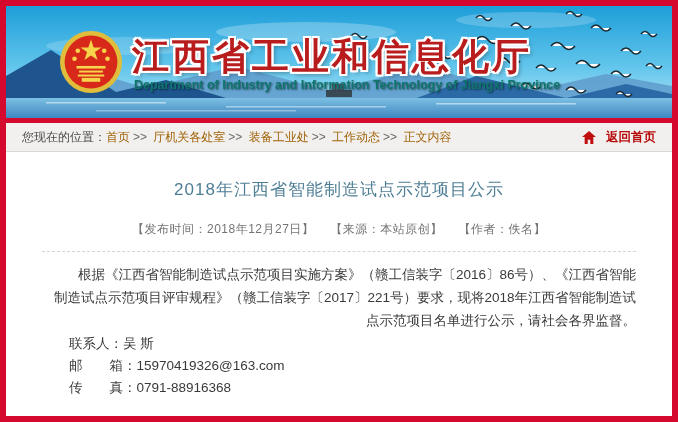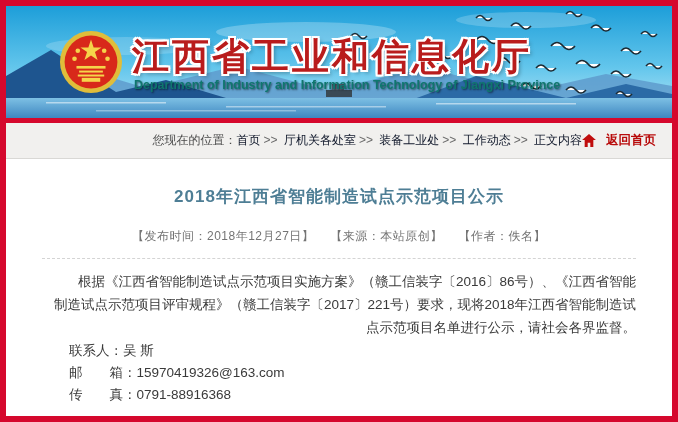--- a/index.html
+++ b/index.html
@@ -21,33 +21,33 @@
     white-space:nowrap;
   }
   .banner-subtitle {
     position:absolute; left:128px; top:72px;
     font-size:12.5px; font-weight:bold; color:#0f766e;
     text-shadow:1px 1px 2px rgba(0,0,0,.55); white-space:nowrap;
   }
   .banner-sep { width:100%; height:5px; background:#d5082d; }
   
   .crumbbar {
-    height:36px; background:#f1f0ee; border-bottom:1px solid #d9d8d5;
-    display:flex; align-items:center; justify-content:flex-end;
+    height:29px; background:#f1f0ee; border-bottom:1px solid #d9d8d5;
+    display:flex; align-items:center; justify-content:space-between;
     padding:0 16px; font-size:12px; color:#4a4a4a;
   }
   .crumb-left { display:flex; align-items:center; white-space:nowrap; }
-  .crumb-left a { color:#0f172a; text-decoration:none; cursor:pointer; }
+  .crumb-left a { color:#a16207; text-decoration:none; cursor:pointer; }
   .bc-sep { color:#6a6a6a; margin:0 3px; }
   .home { display:flex; align-items:center; gap:10px; }
   .home a { color:#b80b0b; font-weight:bold; text-decoration:none; font-size:12.5px; cursor:pointer; }
   
   .content { padding:22px 36px 0 36px; }
   .art-title {
-    text-align:center; font-size:17px; font-weight:bold; color:#4e7e95;
+    text-align:center; font-size:17px; font-weight:normal; color:#4e7e95;
     letter-spacing:1px; margin-top:4px;
   }
   .art-meta {
     text-align:center; font-size:12px; color:#747474; margin-top:20px;
     letter-spacing:0.5px;
   }
   .art-meta span { margin:0 6px; }
   .dashed { border-bottom:1px dashed #d4d4d4; margin-top:13px; }
   .body-text { margin-top:11px; font-size:13.5px; color:#3a3a3a; line-height:23px; }
   .body-text p.para { text-indent:2em;text-align:right; }

